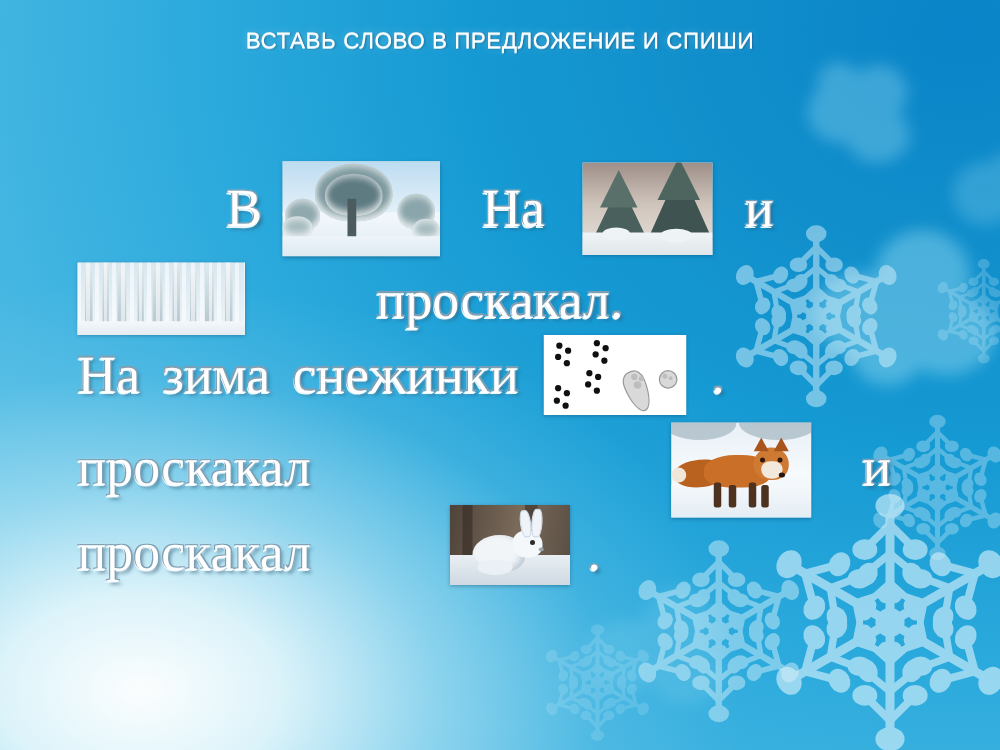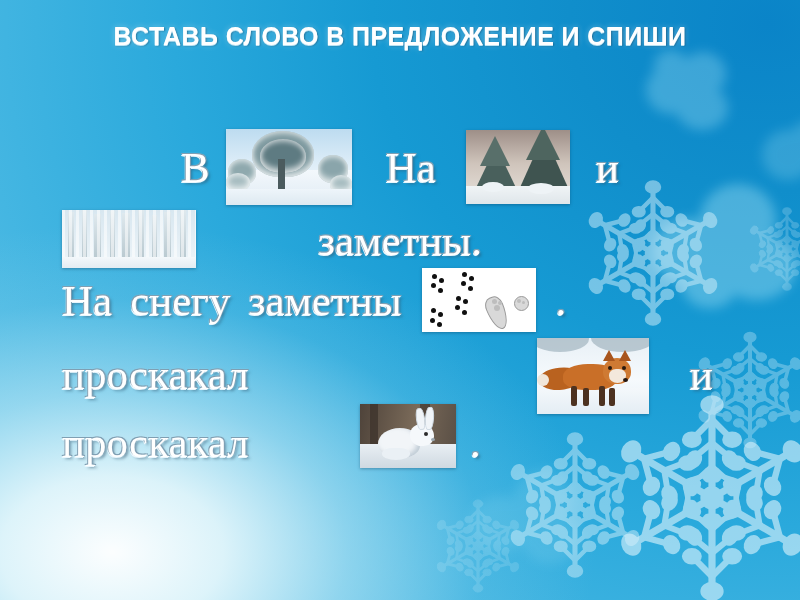--- a/index.html
+++ b/index.html
@@ -55,22 +55,22 @@
   
   .title-bar {
     position: absolute;
     left: 0; top: 22px;
     width: 800px;
     text-align: center;
   }
   .title-text {
     display: inline-block;
     font-family: "Liberation Sans", "DejaVu Sans", sans-serif;
-    font-weight: bold;
-    font-size: 25px;
+    font-weight: normal;
+    font-size: 18px;
     letter-spacing: .4px;
     color: #ffffff;
     text-shadow:
        0 1px 0 #b9e2f3,
        1px 1px 2px rgba(8,60,95,.55),
        0 0 6px rgba(255,255,255,.35);
     white-space: nowrap;
   }
 
   
@@ -318,28 +318,28 @@
         <span class="birch" style="left:60px; top:3px; width:8px; height:45px;"></span>
         <span class="birch" style="left:76px; top:0;   width:6px; height:48px;"></span>
         <span class="birch" style="left:90px; top:5px; width:5px; height:43px;"></span>
         <span class="birch" style="left:102px;top:2px; width:7px; height:46px;"></span>
         <span class="birch" style="left:118px;top:0;   width:6px; height:48px;"></span>
         <span style="position:absolute;inset:0;background:
               repeating-linear-gradient(90deg, rgba(255,255,255,.55) 0 3px, rgba(255,255,255,0) 3px 7px);"></span>
         <span style="position:absolute;left:0;bottom:0;width:100%;height:11px;background:linear-gradient(#f4f8fb,#e3ecf2);"></span>
       </span>
 
-      <span class="word">заметны.</span>
+      <span class="word">проскакал.</span>
     </div>
 
     <div class="line left" style="top:150px; height:76px;">
 
       <span class="word sp-r">На</span>
-      <span class="word sp-r">снегу</span>
-      <span class="word sp-r">заметны</span>
+      <span class="word sp-r">зима</span>
+      <span class="word sp-r">снежинки</span>
 
       <span class="pic tracks" style="width:114px; height:64px; margin:0 4px;">
 
         <span class="paw" style="left:10px; top:6px;"></span>
         <span class="paw" style="left:17px; top:10px;"></span>
         <span class="paw" style="left:9px;  top:15px;"></span>
         <span class="paw" style="left:16px; top:20px;"></span>
 
         <span class="paw" style="left:40px; top:4px;"></span>
         <span class="paw" style="left:47px; top:8px;"></span>

